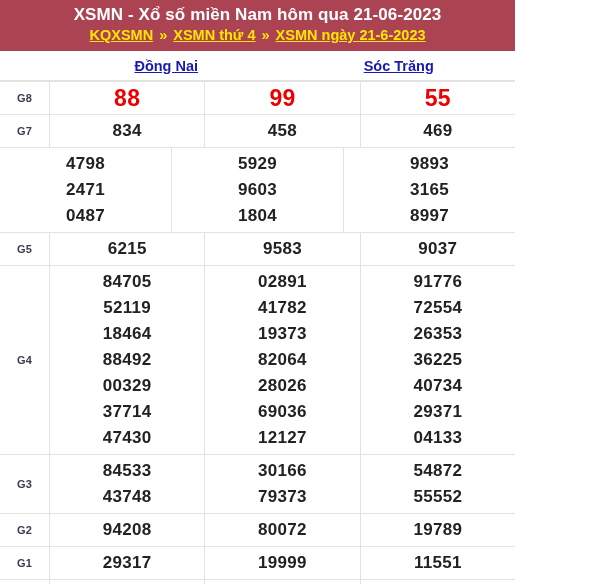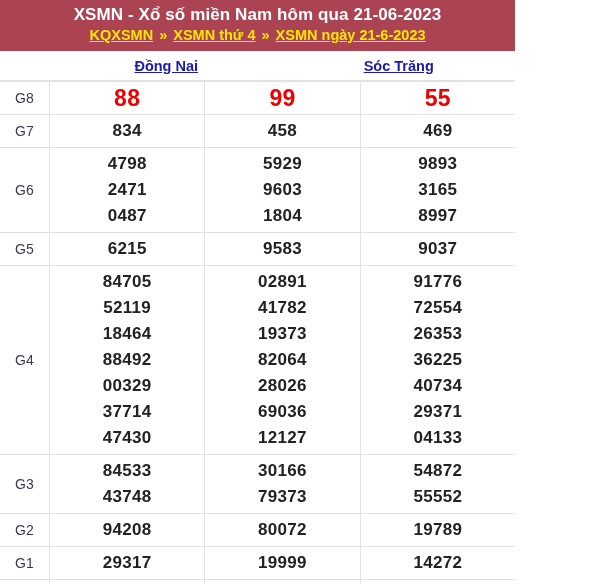--- a/index.html
+++ b/index.html
@@ -99,24 +99,25 @@
     background: #ffffff;
   }
   .res-row:last-child { border-bottom: 1px solid #d9d9d9; }
 
   .prize-label {
     width: 50px;
     flex: 0 0 50px;
     display: flex;
     align-items: center;
     justify-content: center;
-    font-size: 14px;
+    font-size: 11px;
     color: #3a3a52;
     border-right: 1px solid #e2e2e2;
     letter-spacing: 0.2px;
+    font-weight: bold;
   }
   .prize-cells {
     flex: 1 1 auto;
     display: flex;
   }
   .prize-cell {
     flex: 1 1 0;
     border-right: 1px solid #e2e2e2;
     display: flex;
     flex-direction: column;
@@ -198,21 +199,20 @@
           </div>
           <div class="prize-cell">
             <div class="num">458</div>
           </div>
           <div class="prize-cell">
             <div class="num">469</div>
           </div>
         </div>
       </div>
       <div class="res-row rh3">
-        <div class="prize-label">G6</div>
         <div class="prize-cells">
           <div class="prize-cell">
             <div class="num">4798</div>
             <div class="num">2471</div>
             <div class="num">0487</div>
           </div>
           <div class="prize-cell">
             <div class="num">5929</div>
             <div class="num">9603</div>
             <div class="num">1804</div>
@@ -304,21 +304,21 @@
       <div class="res-row rh1">
         <div class="prize-label">G1</div>
         <div class="prize-cells">
           <div class="prize-cell">
             <div class="num">29317</div>
           </div>
           <div class="prize-cell">
             <div class="num">19999</div>
           </div>
           <div class="prize-cell">
-            <div class="num">14272</div>
+            <div class="num">11551</div>
           </div>
         </div>
       </div>
       <div class="res-row rh1">
         <div class="prize-label">ĐB</div>
         <div class="prize-cells">
           <div class="prize-cell">
             <div class="num special">087005</div>
           </div>
           <div class="prize-cell">

